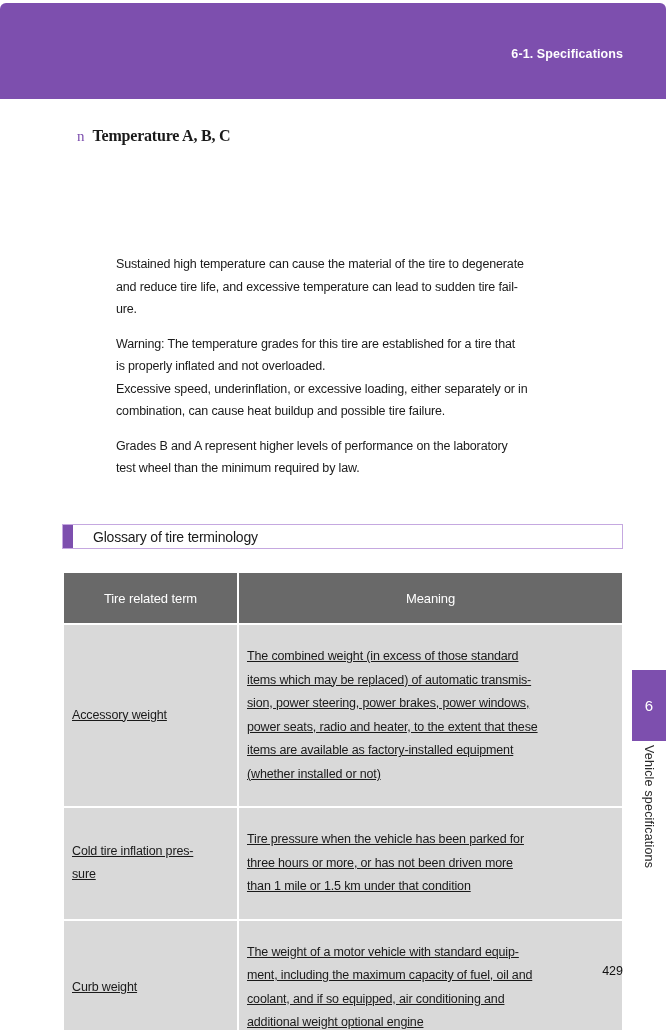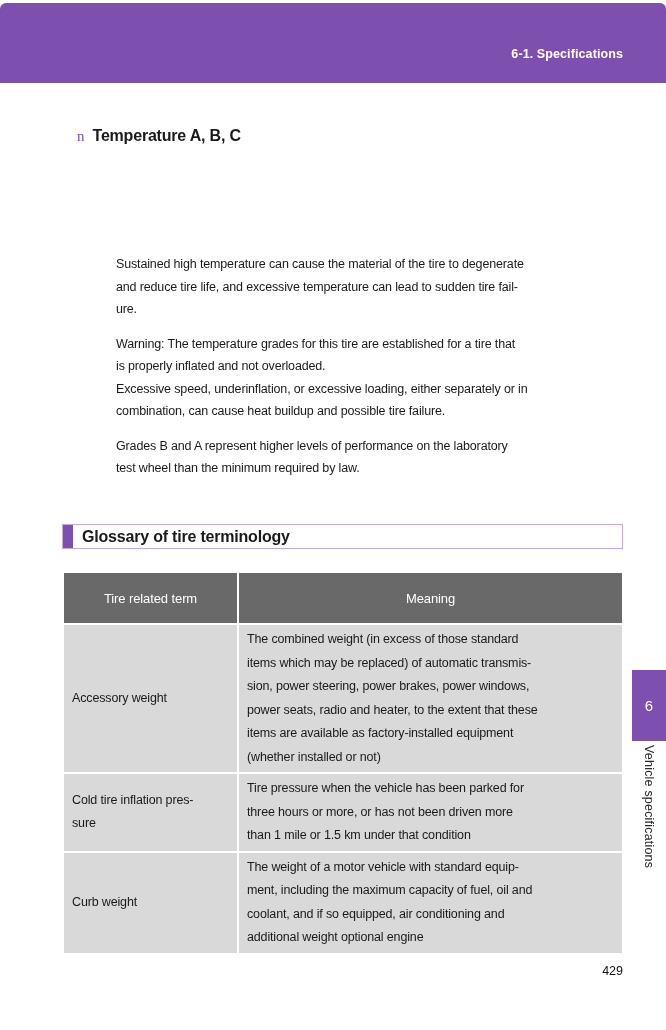--- a/index.html
+++ b/index.html
@@ -6,40 +6,40 @@
   .page{
     position:relative;
     width:666px;height:1030px;
     background:#ffffff;
     font-family:"Liberation Sans", sans-serif;
     color:#1a1a1a;
     overflow:hidden;
   }
   
   .top-band{
-    position:absolute;left:0;top:3px;width:666px;height:80px;
+    position:absolute;left:0;top:3px;width:666px;height:96px;
     background:#7d4fae;
     border-radius:6px 6px 0 0;
   }
   .band-title{
     position:absolute;right:43px;top:44px;
     color:#ffffff;font-size:12.5px;font-weight:bold;letter-spacing:.1px;
   }
   
   .section-row{
     position:absolute;left:77px;top:127px;width:546px;
     display:flex;align-items:flex-start;
   }
   .bullet-n{
     font-family:"Liberation Serif", serif;
     color:#7d4fae;font-size:15px;line-height:18px;
     margin-right:8px;
   }
   .section-title{
-    font-size:16px;font-weight:bold;letter-spacing:-0.2px;line-height:18px;
+    font-size:16px;font-weight:bold;letter-spacing:-0.2px;line-height:18px;font-family:Liberation Serif, serif;
   }
   .lead-para{
     position:absolute;left:97px;top:152px;width:526px;
     font-size:13.5px;line-height:24px;letter-spacing:-0.2px;
     white-space:pre-line;
   }
   .sub-paras{
     position:absolute;left:116px;top:253px;width:516px;
   }
   .sub-paras p{
@@ -51,42 +51,43 @@
   .glossary-box{
     position:absolute;left:62px;top:524px;width:561px;height:25px;
     border:1px solid #c5a8e0;
     box-sizing:border-box;
     display:flex;align-items:center;
   }
   .glossary-bar{
     width:10px;height:100%;background:#7d4fae;flex:0 0 auto;
   }
   .glossary-title{
-    margin-left:9px;font-size:16px;font-weight:bold;letter-spacing:-0.2px;
+    margin-left:20px;font-size:14px;font-weight:normal;letter-spacing:-0.2px;
   }
   
   .tire-table{
     position:absolute;left:62px;top:571px;width:562px;
     border-collapse:separate;border-spacing:2px;
     background:#ffffff;
   }
   .tire-table th{
     background:#696969;color:#ffffff;
     font-size:13px;font-weight:normal;letter-spacing:-0.1px;
     height:26px;text-align:center;vertical-align:middle;
     padding:12px;
   }
   .tire-table th.col-term{width:161px;}
   .tire-table th.col-meaning{width:395px;}
   .tire-table td{
     background:#d9d9d9;
     font-size:12.5px;line-height:23.5px;letter-spacing:-0.15px;
     vertical-align:middle;
-    padding:3px 8px;
+    padding:20px 8px;
     white-space:pre-line;
+    text-decoration:underline;
   }
   
   .chapter-tab{
     position:absolute;left:632px;top:670px;width:34px;height:71px;
     background:#7d4fae;
     display:flex;align-items:center;justify-content:center;
     color:#ffffff;font-size:15px;
   }
   .chapter-label{
     position:absolute;left:632px;top:745px;width:34px;height:170px;

